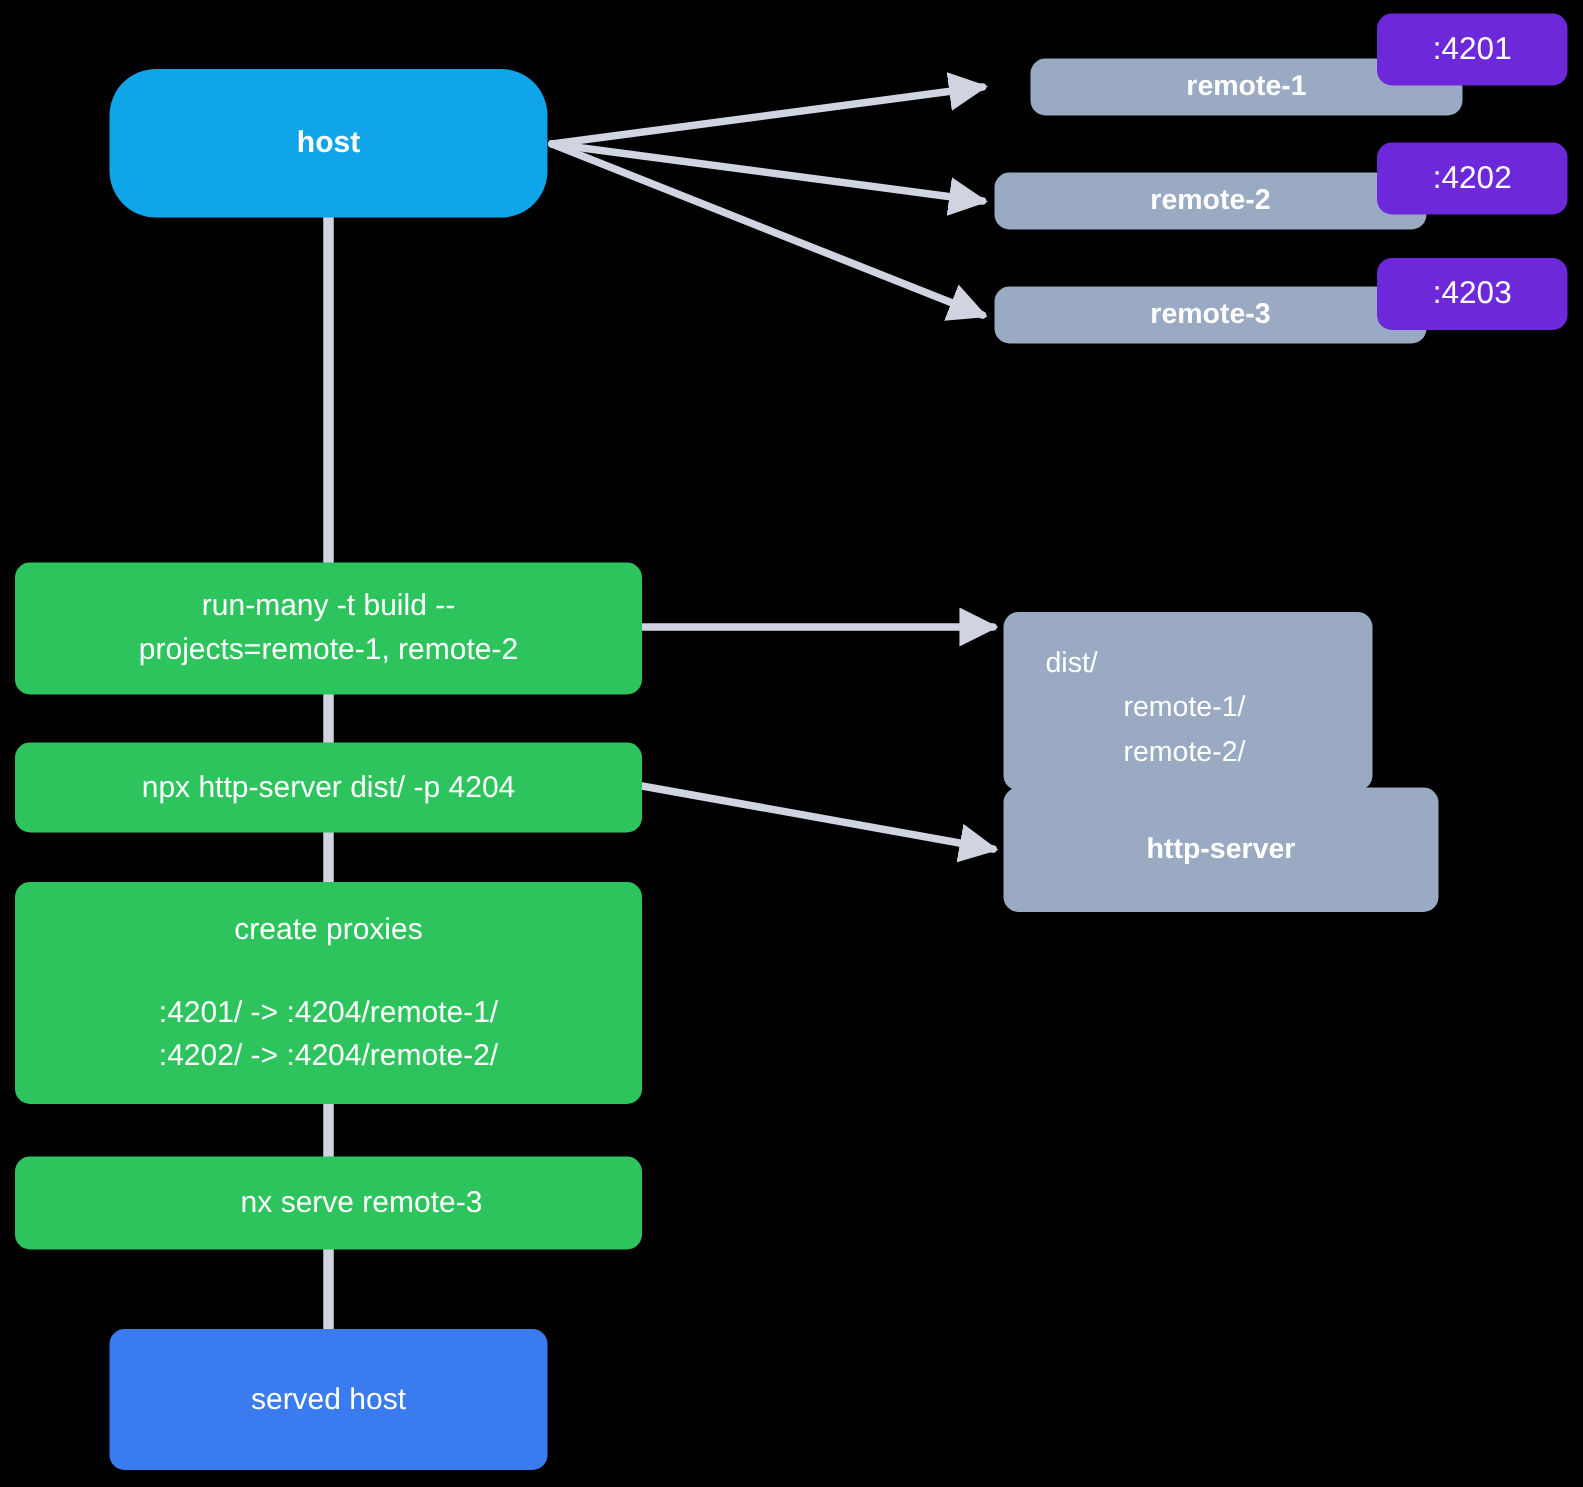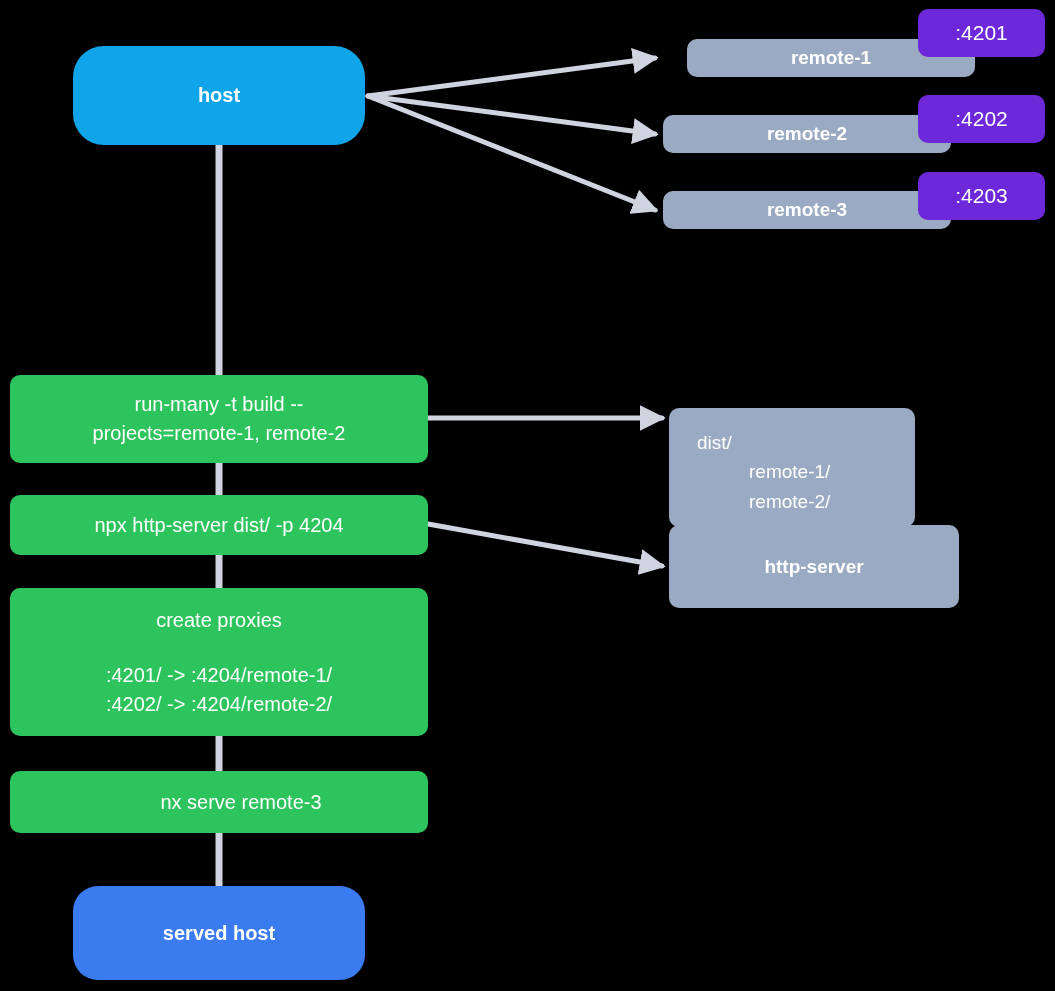--- a/index.html
+++ b/index.html
@@ -28,23 +28,22 @@
     z-index: 3;
   }
   .node-host {
     background: #10a5e8;
     font-weight: bold;
     font-size: 20px;
     border-radius: 31px;
   }
   .node-served {
     background: #3b7bf0;
-    font-weight: bold;
+    font-weight: normal;
     font-size: 20px;
-    border-radius: 25px;
   }
   .node-cmd {
     background: #2ec45d;
     font-size: 20px;
     line-height: 1.45;
     text-align: center;
   }
   .node-remote {
     background: #9aaac2;
     font-weight: bold;

